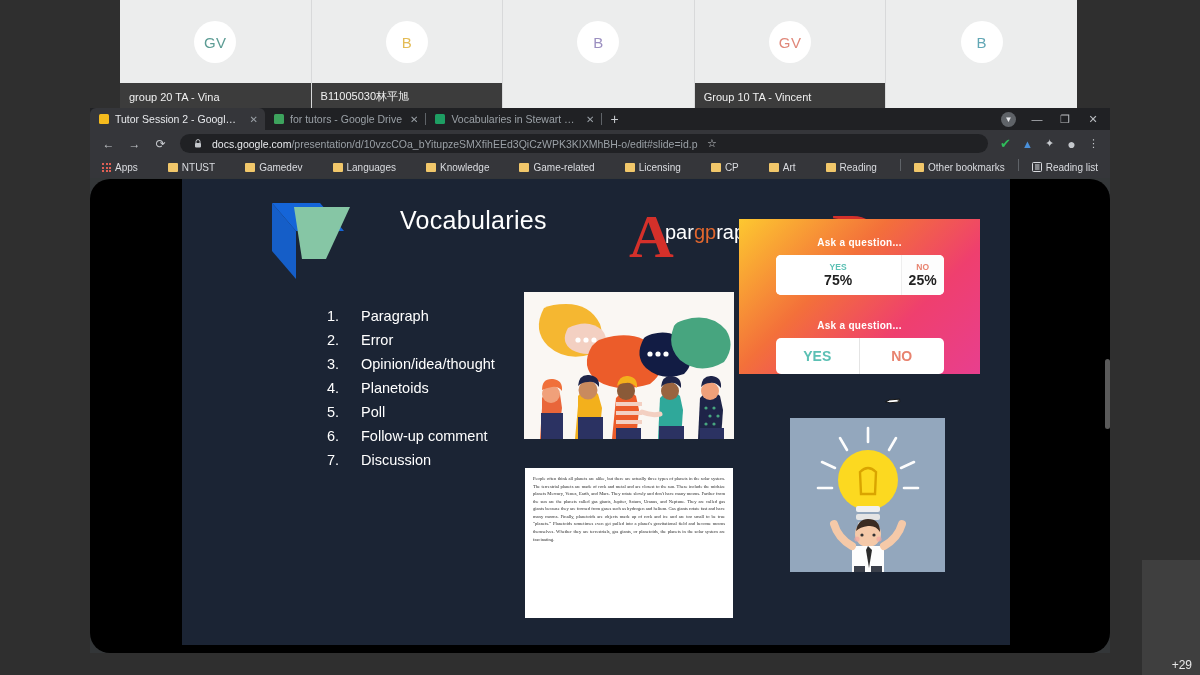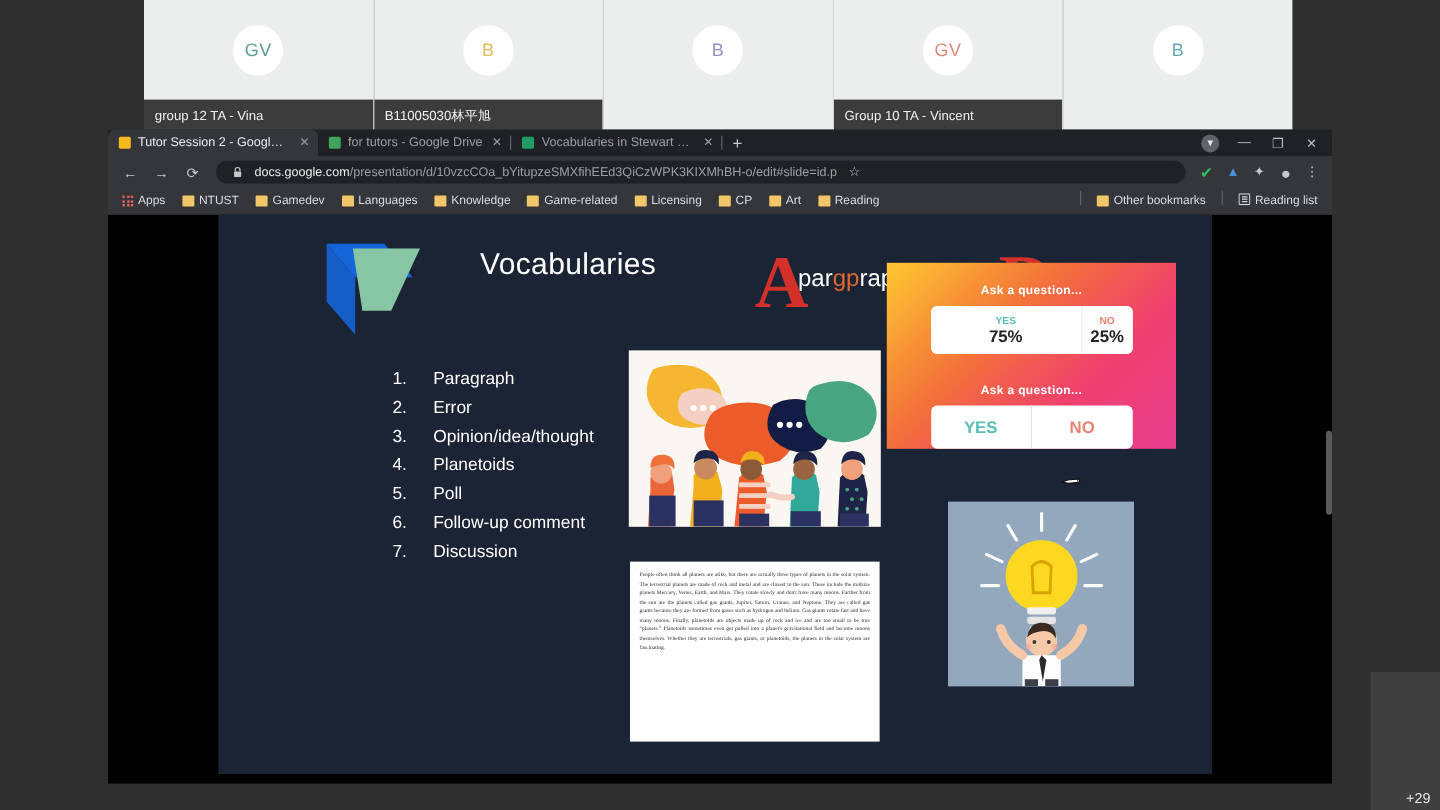--- a/index.html
+++ b/index.html
@@ -45,31 +45,31 @@
   .navbtn { width:21px; height:21px; display:flex; align-items:center; justify-content:center;
     color:#c5c8cc; font-size:12px; border-radius:50%; }
   .urlbox { flex:1; height:19px; background:#202124; border-radius:10px;
     display:flex; align-items:center; padding:0 9px; gap:6px; margin:0 4px; }
   .urltext { font-size:10.5px; color:#9aa0a6; white-space:nowrap; overflow:hidden; }
   .urltext b { color:#e8eaed; font-weight:normal; }
   .omniicon { width:17px; height:17px; display:flex; align-items:center;
     justify-content:center; font-size:11px; color:#c5c8cc; flex:0 0 17px; }
 
   .bookbar { height:21px; background:#35363a; display:flex; align-items:center;
-    padding:0 6px; gap:2px; position:relative; }
+    padding:0 6px; gap:18px; position:relative; }
   .bmk { display:flex; align-items:center; gap:4px; padding:0 6px; height:17px;
     font-size:10px; color:#dadce0; white-space:nowrap; }
   .folder { width:10px; height:9px; background:#f1c76a; border-radius:1px 1px 1px 1px; flex:0 0 10px; }
   .appsgrid { display:grid; grid-template-columns:repeat(3,2px); gap:1.5px; }
   .appsgrid i { width:2px; height:2px; background:#e06055; display:block; }
   .bookright { position:absolute; right:6px; display:flex; align-items:flex-start; gap:2px; }
   .vdiv { width:1px; height:12px; background:#5f6368; margin:0 5px; }
 
   
-  .viewport { position:absolute; left:0; top:71px; width:1020px; height:474px; background:#000; }
+  .viewport { position:absolute; left:0; top:71px; width:1020px; height:474px; background:#000;border-radius:20px; }
   .slide { position:absolute; left:92px; top:0; width:828px; height:466px; background:#1b2434; }
 
   .deco { position:absolute; left:90px; top:24px; width:100px; height:76px; }
   .slide-title { position:absolute; left:218px; top:27px; font-size:25px;
     color:#fff; font-weight:400; letter-spacing:.3px; }
 
   .vlist { position:absolute; left:145px; top:125px; }
   .vrow { display:flex; align-items:baseline; font-size:14.5px; color:#fff;
     height:24px; line-height:24px; }
   .vnum { width:34px; }
@@ -112,21 +112,21 @@
 </head>
 <body>
 
 <div id="root">
 
   <div class="filmstrip">
     <div class="ptile">
       <div class="pavatar" style="color: rgb(92, 156, 148);">
           <span>GV</span>
         </div>
-      <div class="pname">group 12 TA - Vina</div>
+      <div class="pname">group 20 TA - Vina</div>
     </div>
     <div class="ptile">
       <div class="pavatar" style="color: rgb(227, 187, 85);">
           <span>B</span>
         </div>
       <div class="pname">B11005030林平旭</div>
     </div>
     <div class="ptile">
       <div class="pavatar" style="color: rgb(155, 143, 192);">
           <span>B</span>

